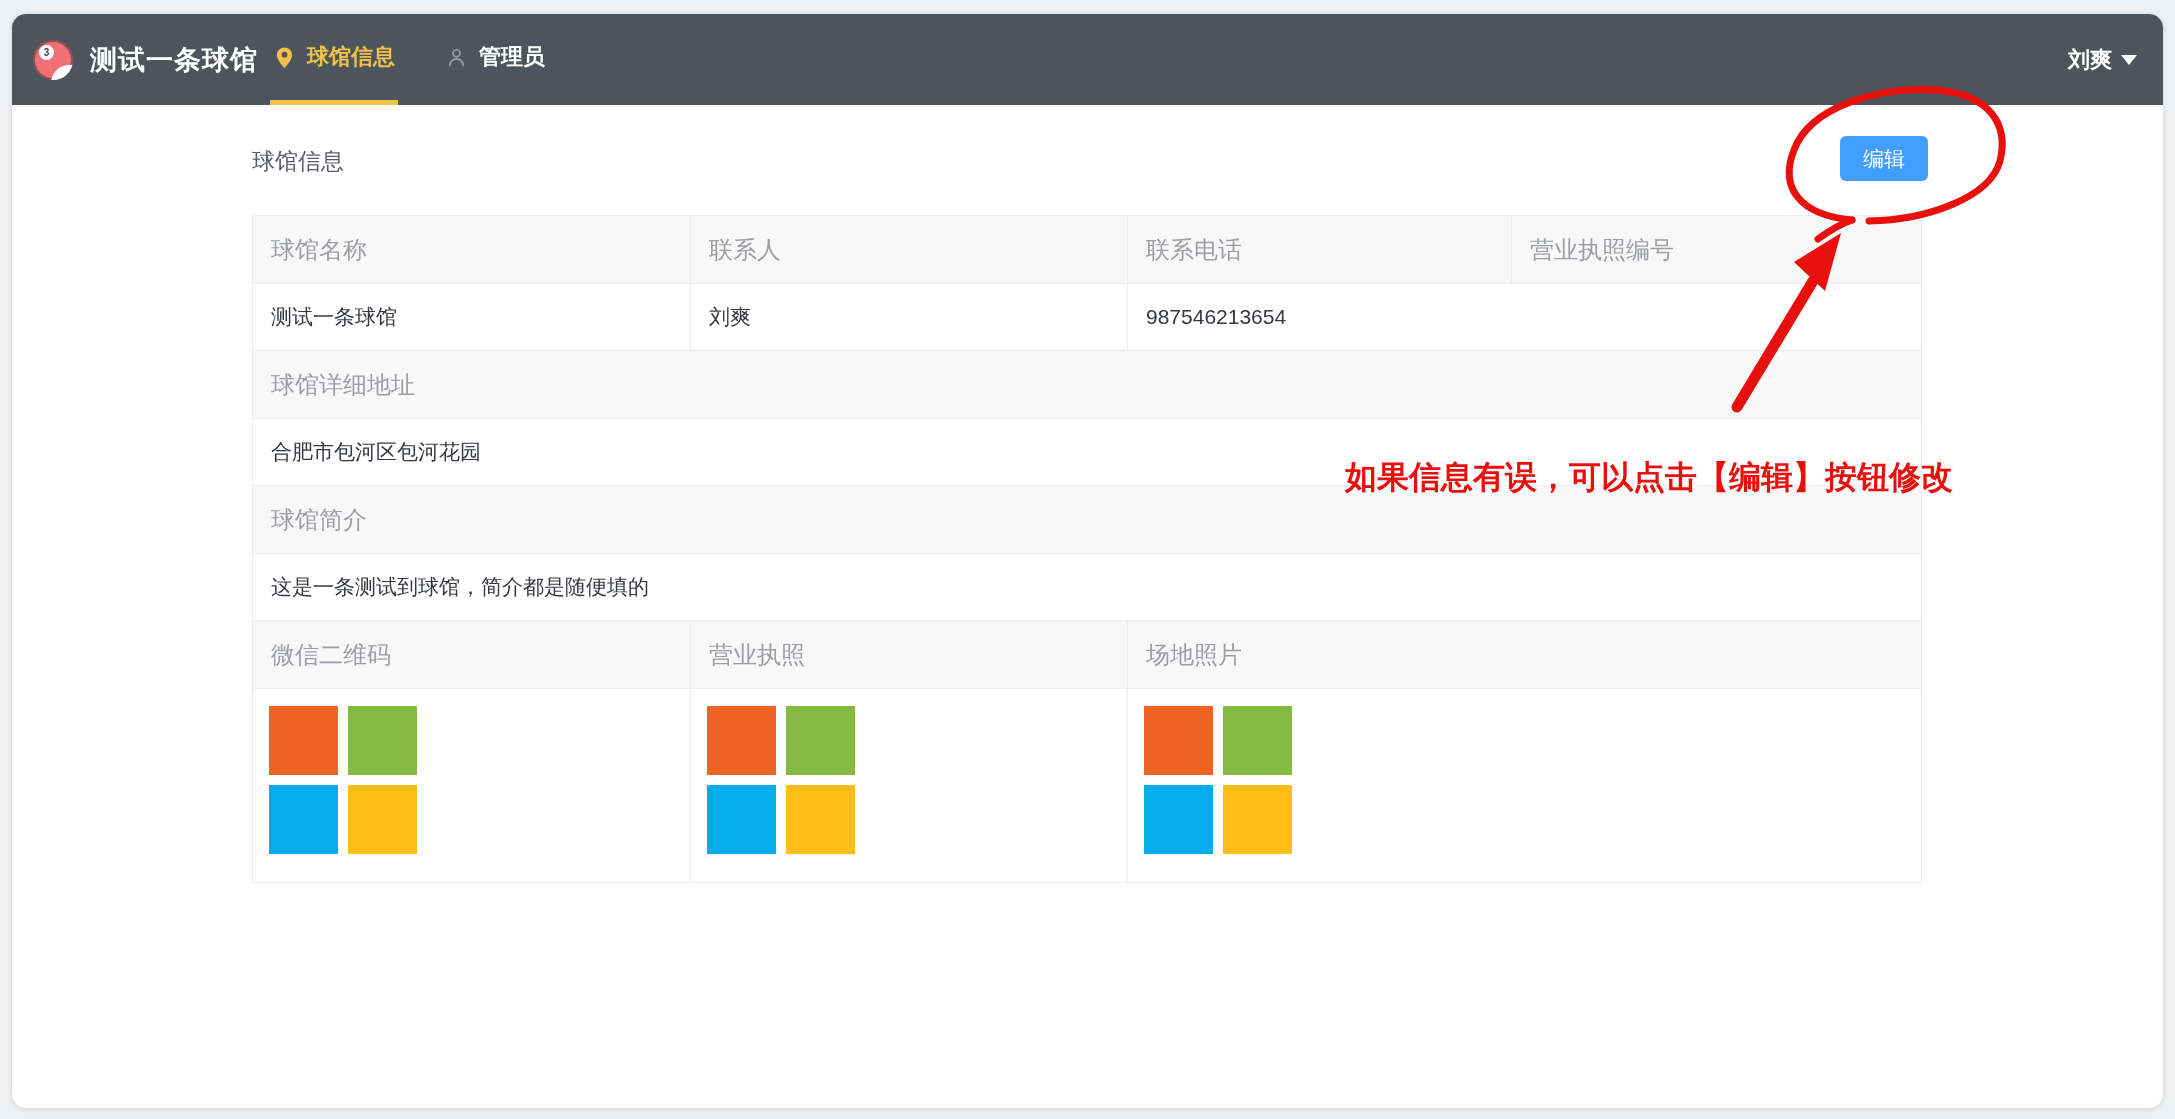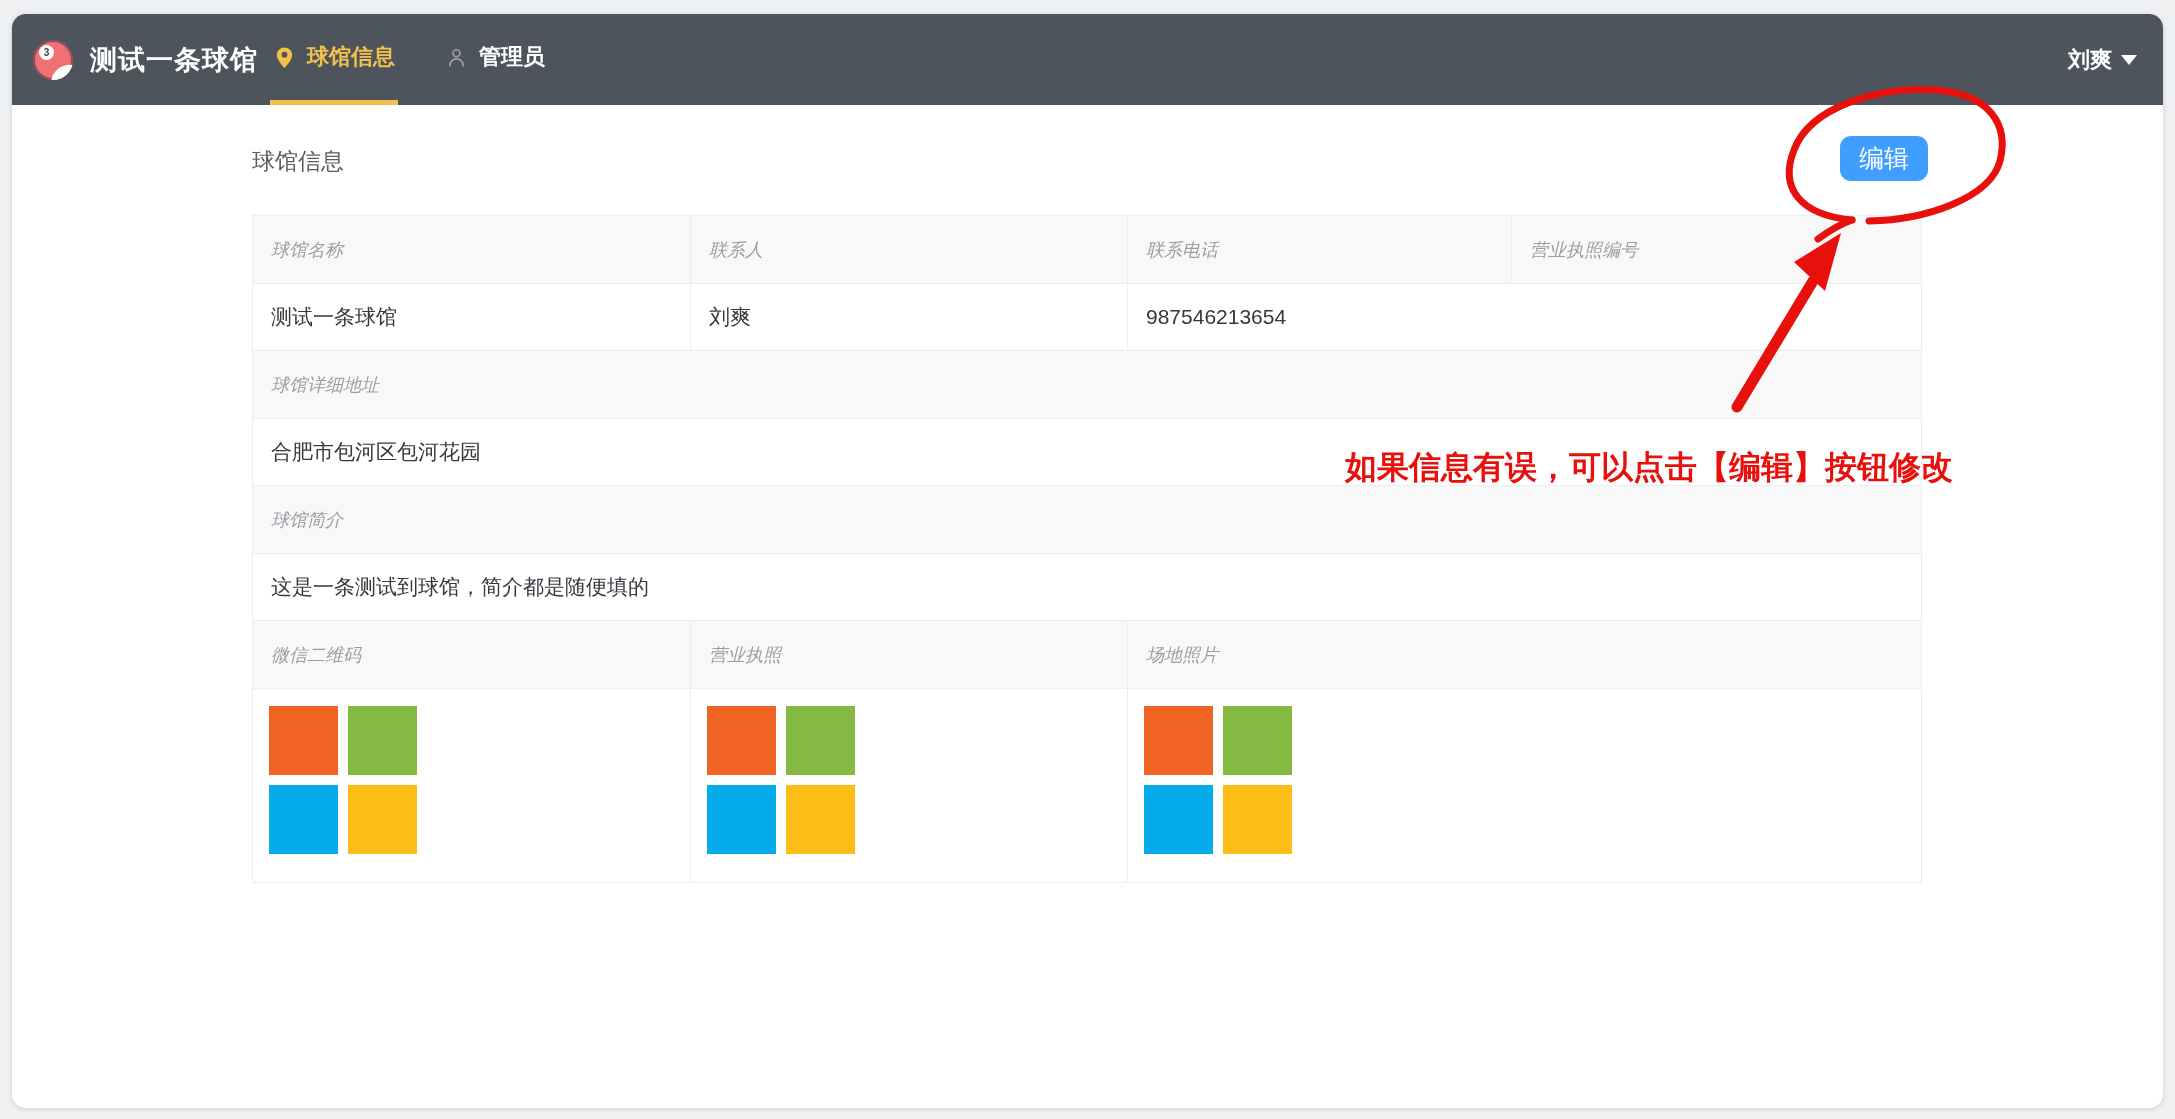--- a/index.html
+++ b/index.html
@@ -21,42 +21,42 @@
        border-bottom:5px solid transparent;box-sizing:border-box;color:#fff;font-size:22px;white-space:nowrap;}
   .tab .ticon{width:23px;height:23px;display:block;}
   .tab.active{color:var(--accent-yellow,#f0c14b);border-bottom-color:var(--accent-yellow,#f0c14b);font-weight:bold;}
   .tab:not(.active){font-weight:bold;}
   .user{margin-left:auto;display:flex;align-items:center;gap:9px;padding-right:26px;color:#fff;
         font-size:22px;font-weight:bold;cursor:pointer;white-space:nowrap;}
   .caret{width:0;height:0;border-left:8px solid transparent;border-right:8px solid transparent;border-top:10px solid #fff;}
   
   .page-title{position:absolute;left:240px;top:132px;font-size:23px;color:#5a5e66;}
   .edit-btn{position:absolute;left:1828px;top:122px;width:88px;height:45px;background:var(--primary-blue,#409eff);
-            color:#fff;font-size:25px;border:none;border-radius:11px;cursor:pointer;font-family:inherit;}
+            color:#fff;font-size:21px;border:none;border-radius:6px;cursor:pointer;font-family:inherit;}
   .info-table{position:absolute;left:240px;top:201px;width:1670px;border:1px solid var(--table-border,#ebedef);
               box-sizing:border-box;}
   .trow{display:flex;box-sizing:border-box;border-bottom:1px solid var(--table-border,#ebedef);}
   .trow:last-child{border-bottom:none;}
   .tcell{box-sizing:border-box;padding-left:18px;display:flex;align-items:center;overflow:hidden;}
   .tcell + .tcell{border-left:1px solid var(--table-border,#ebedef);}
   .hrow{background:var(--header-bg,#f8f8f9);height:68px;}
   .vrow{background:#fff;height:67px;}
-  .hrow .tcell{color:var(--label-gray,#9b9ea4);font-size:18px;font-style:italic;}
+  .hrow .tcell{color:var(--label-gray,#9b9ea4);font-size:24px;}
   .vrow .tcell{color:var(--value-dark,#35393f);font-size:21px;}
   .w1{width:437px;} .w2{width:437px;} .w3{width:384px;} .w4{width:410px;} .w34{width:794px;} .wfull{width:1668px;}
   .imgrow{height:193px;}
   .imgrow .tcell{align-items:flex-start;padding-top:17px;padding-left:16px;}
   .ph-grid{display:grid;grid-template-columns:69px 69px;grid-template-rows:69px 69px;gap:10px;cursor:pointer;}
   .ph-grid .sq{width:69px;height:69px;}
   
   .anno-svg{position:absolute;left:0;top:0;width:2175px;height:1119px;pointer-events:none;z-index:30;}
   .anno-svg .stroke{fill:none;stroke:var(--annotation-red,#e8100c);stroke-width:7;stroke-linecap:round;}
   .anno-svg .shaft{stroke:var(--annotation-red,#e8100c);stroke-width:11;stroke-linecap:round;}
   .anno-svg .head{fill:var(--annotation-red,#e8100c);}
-  .anno-text{position:absolute;left:1345px;top:446px;font-size:32px;font-weight:bold;
+  .anno-text{position:absolute;left:1345px;top:456px;font-size:32px;font-weight:bold;
              color:var(--annotation-red,#e8100c);z-index:30;white-space:nowrap;}
 </style>
 </head>
 <body>
 
 <div class="page">
   <div class="card">
 
     <header class="navbar">
       <div class="brand">

